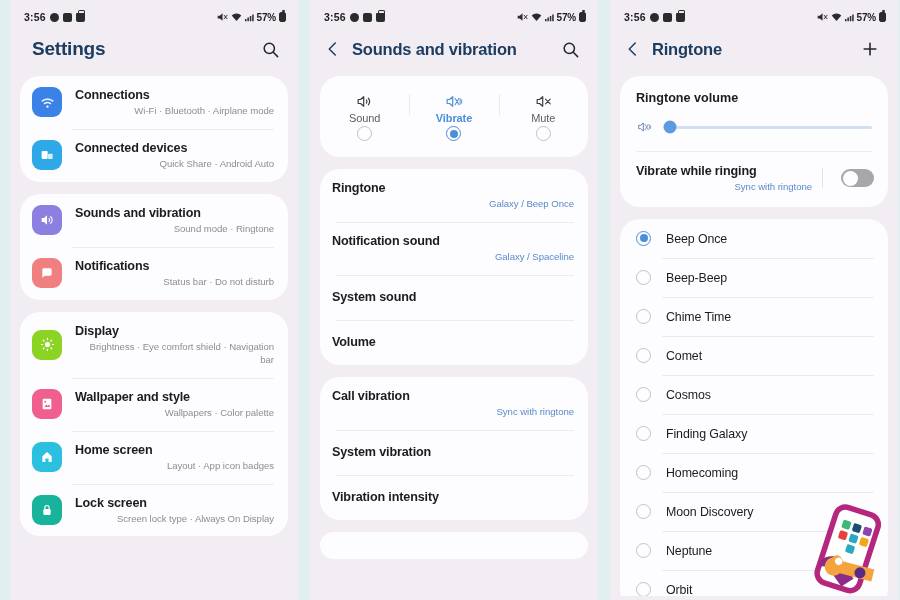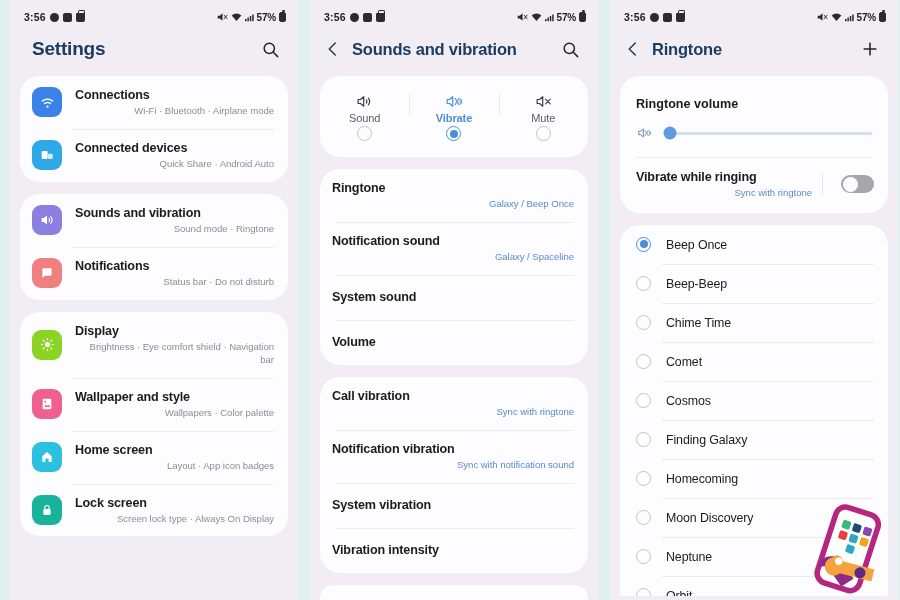--- a/index.html
+++ b/index.html
@@ -166,21 +166,21 @@
     border: 1.5px solid #c2c2c7; background: transparent;
     display: flex; align-items: center; justify-content: center;
     margin-top: 2px;
   }
   .radio.on { border-color: #4a90d9; }
   .radio.on::after {
     content: ""; width: 8px; height: 8px; border-radius: 50%; background: #4a90d9;
   }
 
   
-  .volrow { padding: 21px 16px 6px 16px; }
+  .volrow { padding: 15px 16px 6px 16px; }
   .vollabel { font-size: 12.6px; font-weight: 700; color: #1c1c1e; }
   .sliderrow {
     display: flex; align-items: center; gap: 12px;
     padding: 8px 16px 16px 16px;
     position: relative;
   }
   .slidericon { color: #6d88b0; display: flex; width: 16px; }
   .track {
     flex: 1; height: 3px; border-radius: 2px; background: #cfe0f2;
     position: relative;
@@ -504,26 +504,20 @@
             <div class="rowtitle">Volume</div>
           </div>
         </div>
       </div>
 
       <div class="card">
         <div class="row noicon">
           <div class="rowtext">
             <div class="rowtitle">Call vibration</div>
             <div class="rowsub blue">Sync with ringtone</div>
-          </div>
-        </div>
-        <div class="row noicon">
-          <div class="rowtext">
-            <div class="rowtitle">Notification vibration</div>
-            <div class="rowsub blue">Sync with notification sound</div>
           </div>
         </div>
         <div class="row noicon" style="padding-top:14px;padding-bottom:14px">
           <div class="rowtext">
             <div class="rowtitle">System vibration</div>
           </div>
         </div>
         <div class="row noicon" style="padding-top:14px;padding-bottom:14px">
           <div class="rowtext">
             <div class="rowtitle">Vibration intensity</div>

